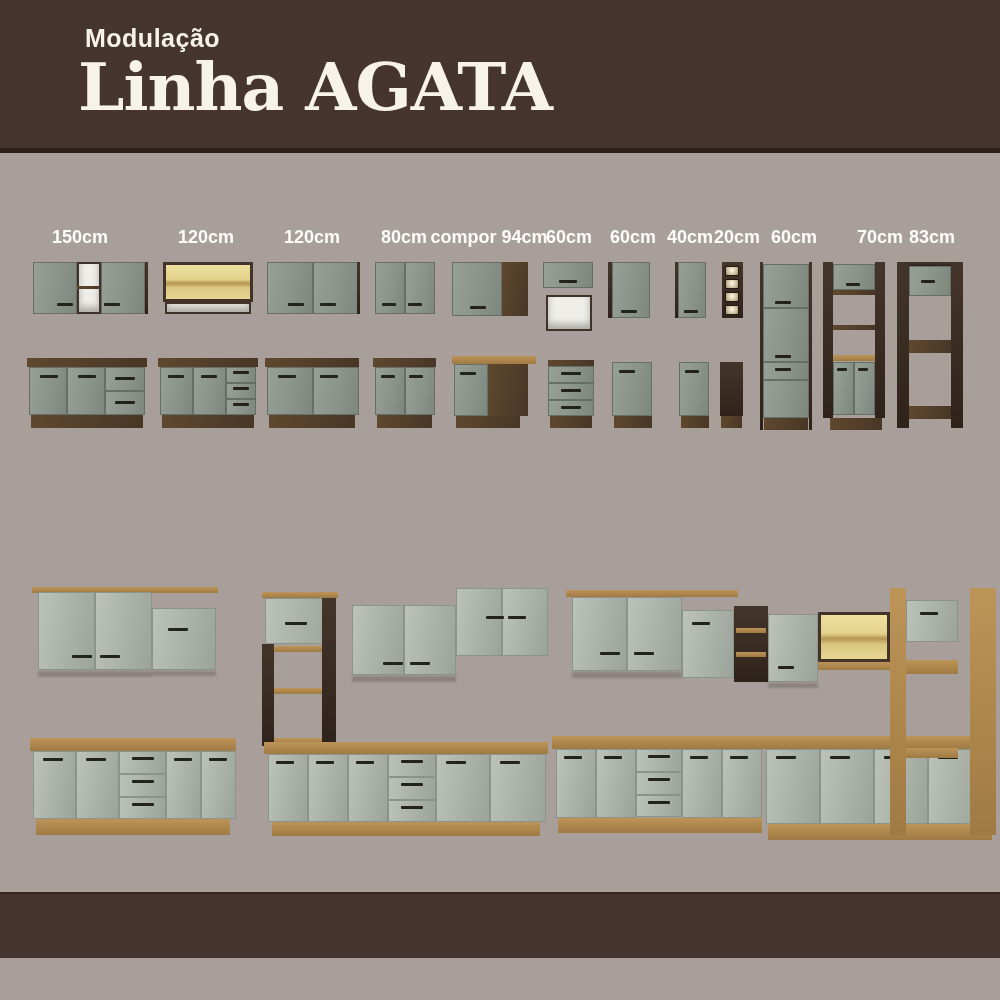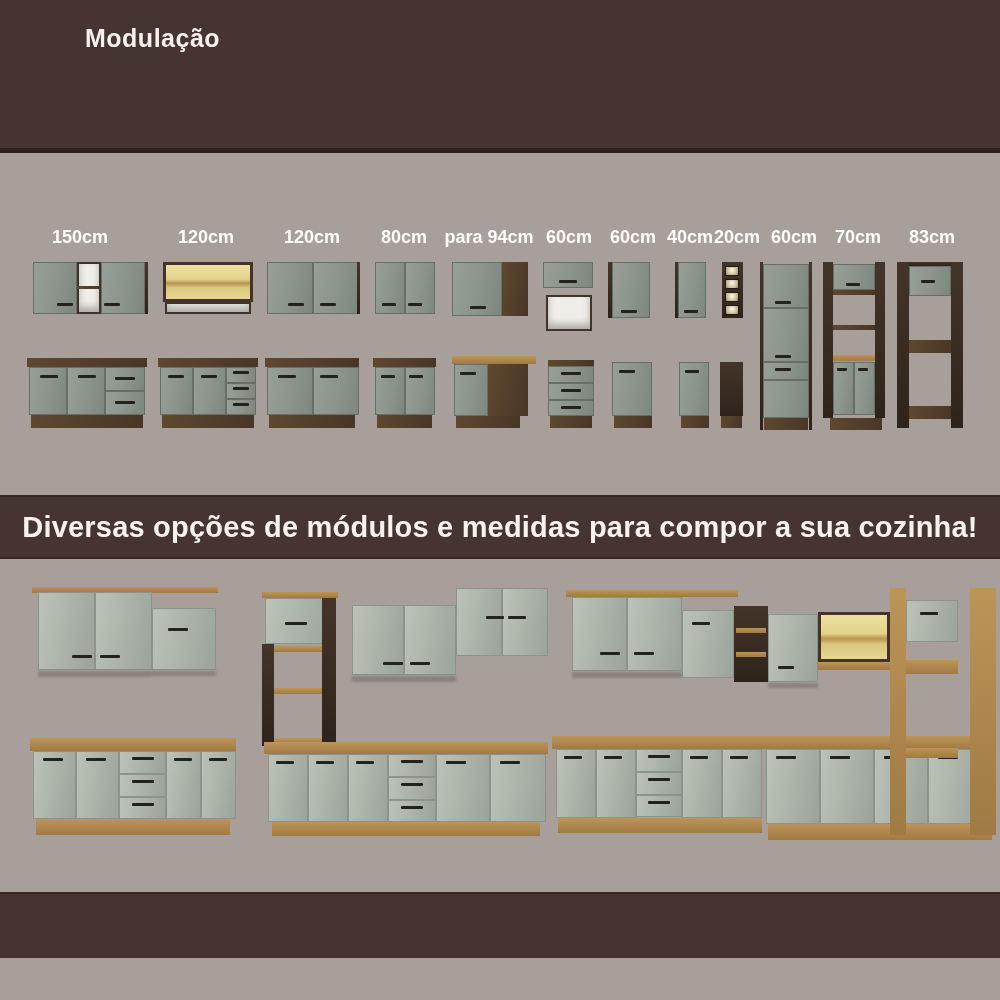--- a/index.html
+++ b/index.html
@@ -50,20 +50,21 @@
   .handle{background:#23221c;border-radius:1px;}
   .shadow{background:rgba(66,56,48,.28);filter:blur(1px);}
 </style>
 </head>
 <body>
 
 <div class="canvas">
 
   <div class="band header">
     <div class="kicker">Modulação</div>
+    <div class="title">Linha AGATA</div>
   </div>
 
   <div class="layer" id="modules">
       <div class="module">
         <span class="size-label" style="left: 80px;">150cm</span>
         <div class="p door" style="left: 33px; top: 262px; width: 44px; height: 52px;"></div>
         <div class="p open" style="left: 77px; top: 262px; width: 24px; height: 52px;"></div>
         <div class="p wood" style="left: 77px; top: 286px; width: 24px; height: 3px;"></div>
         <div class="p door" style="left: 101px; top: 262px; width: 44px; height: 52px;"></div>
         <div class="p dark" style="left: 145px; top: 262px; width: 3px; height: 52px;"></div>
@@ -118,21 +119,21 @@
         <div class="p handle" style="left: 382px; top: 303px; width: 14px; height: 3px;"></div>
         <div class="p handle" style="left: 408px; top: 303px; width: 14px; height: 3px;"></div>
         <div class="p wood" style="left: 373px; top: 358px; width: 63px; height: 9px;"></div>
         <div class="p door" style="left: 375px; top: 367px; width: 30px; height: 48px;"></div>
         <div class="p door" style="left: 405px; top: 367px; width: 30px; height: 48px;"></div>
         <div class="p handle" style="left: 381px; top: 375px; width: 14px; height: 3px;"></div>
         <div class="p handle" style="left: 409px; top: 375px; width: 14px; height: 3px;"></div>
         <div class="p wood" style="left: 377px; top: 415px; width: 55px; height: 13px;"></div>
       </div>
       <div class="module">
-        <span class="size-label" style="left: 489px;">para 94cm</span>
+        <span class="size-label" style="left: 489px;">compor 94cm</span>
         <div class="p door" style="left: 452px; top: 262px; width: 50px; height: 54px;"></div>
         <div class="p handle" style="left: 470px; top: 306px; width: 16px; height: 3px;"></div>
         <div class="p wood" style="left: 502px; top: 262px; width: 26px; height: 54px;"></div>
         <div class="p tan" style="left: 452px; top: 356px; width: 84px; height: 8px;"></div>
         <div class="p door" style="left: 454px; top: 364px; width: 34px; height: 52px;"></div>
         <div class="p handle" style="left: 460px; top: 372px; width: 16px; height: 3px;"></div>
         <div class="p wood" style="left: 488px; top: 364px; width: 40px; height: 52px;"></div>
         <div class="p wood" style="left: 456px; top: 416px; width: 64px; height: 12px;"></div>
       </div>
       <div class="module">
@@ -184,21 +185,21 @@
         <div class="p door" style="left: 763px; top: 264px; width: 46px; height: 44px;"></div>
         <div class="p handle" style="left: 775px; top: 301px; width: 16px; height: 3px;"></div>
         <div class="p door" style="left: 763px; top: 308px; width: 46px; height: 54px;"></div>
         <div class="p handle" style="left: 775px; top: 355px; width: 16px; height: 3px;"></div>
         <div class="p door" style="left: 763px; top: 362px; width: 46px; height: 18px;"></div>
         <div class="p handle" style="left: 775px; top: 368px; width: 16px; height: 3px;"></div>
         <div class="p door" style="left: 763px; top: 380px; width: 46px; height: 38px;"></div>
         <div class="p wood" style="left: 764px; top: 418px; width: 44px; height: 12px;"></div>
       </div>
       <div class="module">
-        <span class="size-label" style="left: 858px;">70cm</span>
+        <span class="size-label" style="left: 880px;">70cm</span>
         <div class="p dark" style="left: 823px; top: 262px; width: 10px; height: 156px;"></div>
         <div class="p dark" style="left: 875px; top: 262px; width: 10px; height: 156px;"></div>
         <div class="p door" style="left: 833px; top: 264px; width: 42px; height: 26px;"></div>
         <div class="p handle" style="left: 846px; top: 283px; width: 14px; height: 3px;"></div>
         <div class="p wood" style="left: 833px; top: 290px; width: 42px; height: 5px;"></div>
         <div class="p wood" style="left: 833px; top: 325px; width: 42px; height: 5px;"></div>
         <div class="p tan" style="left: 833px; top: 355px; width: 42px; height: 6px;"></div>
         <div class="p door" style="left: 833px; top: 362px; width: 21px; height: 53px;"></div>
         <div class="p door" style="left: 854px; top: 362px; width: 21px; height: 53px;"></div>
         <div class="p handle" style="left: 837px; top: 368px; width: 10px; height: 3px;"></div>
@@ -210,23 +211,20 @@
         <div class="p dark" style="left: 897px; top: 262px; width: 66px; height: 4px;"></div>
         <div class="p dark" style="left: 897px; top: 262px; width: 12px; height: 166px;"></div>
         <div class="p dark" style="left: 951px; top: 262px; width: 12px; height: 166px;"></div>
         <div class="p door" style="left: 909px; top: 266px; width: 42px; height: 30px;"></div>
         <div class="p handle" style="left: 921px; top: 280px; width: 14px; height: 3px;"></div>
         <div class="p wood" style="left: 909px; top: 340px; width: 42px; height: 13px;"></div>
         <div class="p wood" style="left: 909px; top: 406px; width: 42px; height: 13px;"></div>
       </div>
     </div>
 
-  <div class="band banner">
-    <div class="banner-text">Diversas opções de módulos e medidas para compor a sua cozinha!</div>
-  </div>
 
   <div class="layer" id="kitchens">
       <div class="kitchen">
         <div class="p tan" style="left: 32px; top: 587px; width: 186px; height: 6px;"></div>
         <div class="p kdoor" style="left: 38px; top: 592px; width: 57px; height: 78px;"></div>
         <div class="p kdoor" style="left: 95px; top: 592px; width: 57px; height: 78px;"></div>
         <div class="p handle" style="left: 72px; top: 655px; width: 20px; height: 3px;"></div>
         <div class="p handle" style="left: 100px; top: 655px; width: 20px; height: 3px;"></div>
         <div class="p kdoor" style="left: 152px; top: 608px; width: 64px; height: 62px;"></div>
         <div class="p handle" style="left: 168px; top: 628px; width: 20px; height: 3px;"></div>

